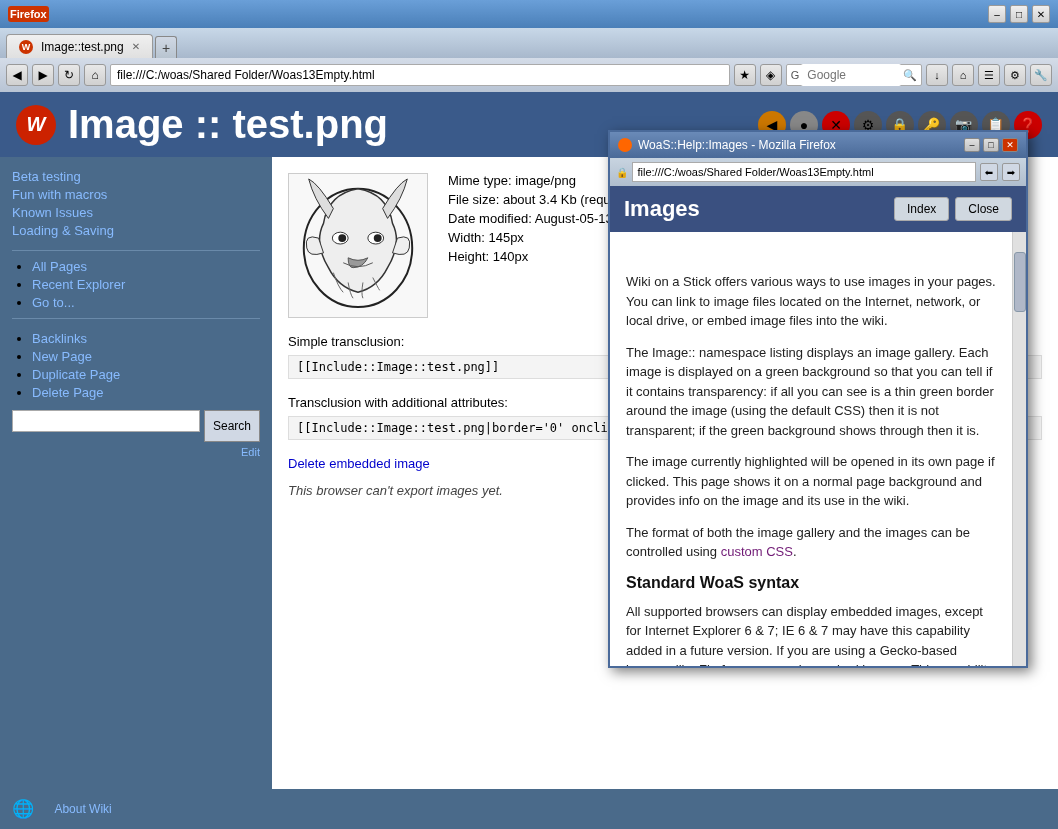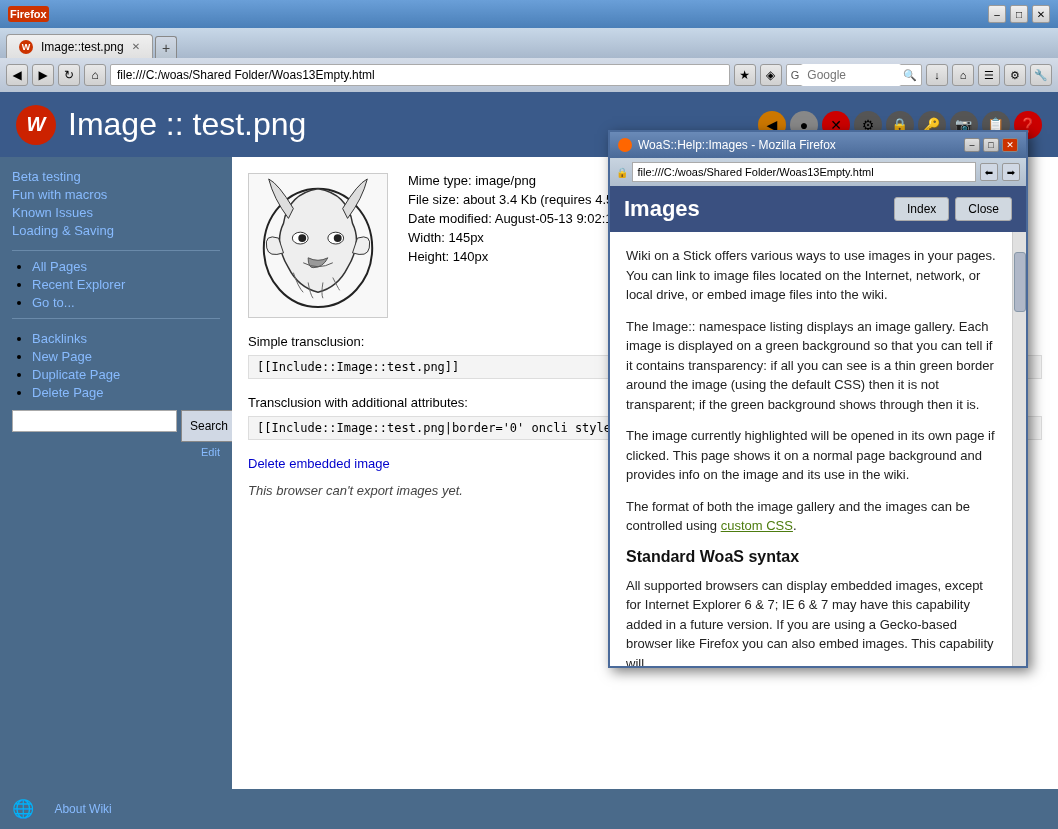--- a/index.html
+++ b/index.html
@@ -26,29 +26,29 @@
     
     .url-bar-area { background: linear-gradient(to bottom, #d4dce8, #b8c4d4); padding: 4px 6px; display: flex; align-items: center; gap: 4px; height: 34px; }
     .nav-btn { width: 22px; height: 22px; background: linear-gradient(to bottom, #e8e8e8, #d0d0d0); border: 1px solid #999; border-radius: 3px; display: flex; align-items: center; justify-content: center; font-size: 12px; cursor: pointer; }
     .url-input { flex: 1; height: 22px; border: 1px solid #aaa; background: white; padding: 0 6px; font-size: 12px; border-radius: 2px; }
     .search-input { width: 140px; height: 22px; border: 1px solid #aaa; background: white; padding: 0 6px; font-size: 12px; border-radius: 2px; }
     .tb-icon { width: 22px; height: 22px; background: linear-gradient(to bottom, #e8e8e8, #d0d0d0); border: 1px solid #999; border-radius: 3px; display: flex; align-items: center; justify-content: center; font-size: 11px; cursor: pointer; }
 
     
     .page-header { background: #3a5a8a; height: 65px; display: flex; align-items: center; padding: 0 16px; gap: 12px; }
     .woas-logo { width: 40px; height: 40px; background: #cc2200; border-radius: 50%; display: flex; align-items: center; justify-content: center; color: white; font-size: 20px; font-weight: bold; font-style: italic; }
-    .page-title { color: white; font-size: 32px; font-weight: normal; }
+    .page-title { color: white; font-size: 40px; font-weight: bold; }
     .header-toolbar { margin-left: auto; display: flex; gap: 4px; }
     .header-icon { width: 28px; height: 28px; border-radius: 50%; display: flex; align-items: center; justify-content: center; font-size: 14px; }
 
     
     .content-area { display: flex; height: calc(829px - 28px - 30px - 34px - 65px - 40px); }
 
     
-    .sidebar { width: 232px; background: #4a6a8a; padding: 12px; flex-shrink: 0; }
+    .sidebar { width: 272px; background: #4a6a8a; padding: 12px; flex-shrink: 0; }
     .sidebar-links { margin-bottom: 12px; }
     .sidebar-link { color: #88bbff; font-size: 13px; display: block; margin-bottom: 3px; cursor: pointer; }
     .sidebar-divider { border: none; border-top: 1px solid #6a8aaa; margin: 8px 0; }
     .sidebar-list { list-style: disc; padding-left: 20px; }
     .sidebar-list li { margin-bottom: 3px; }
     .sidebar-list li a { color: #88bbff; font-size: 13px; }
     .sidebar-section2 { margin-top: 12px; }
     .search-row { display: flex; gap: 4px; margin-top: 10px; }
     .sidebar-search { flex: 1; height: 22px; border: 1px solid #aaa; background: white; padding: 0 4px; font-size: 12px; }
     .search-btn { padding: 8px 8px; font-size: 12px; background: #d0d8e4; border: 1px solid #888; cursor: pointer; }
@@ -78,23 +78,23 @@
     .popup-controls { display: flex; gap: 3px; }
     .popup-ctrl { width: 16px; height: 14px; background: linear-gradient(to bottom, #e0e0e0, #c0c0c0); border: 1px solid #888; border-radius: 2px; display: flex; align-items: center; justify-content: center; font-size: 9px; cursor: pointer; }
     .popup-url-bar { background: linear-gradient(to bottom, #c8d4e0, #b0bece); padding: 3px 6px; display: flex; align-items: center; gap: 4px; height: 28px; }
     .popup-url-icon { font-size: 10px; }
     .popup-url-input { flex: 1; height: 20px; border: 1px solid #aaa; background: white; padding: 0 4px; font-size: 11px; }
     .popup-nav-btn { width: 18px; height: 18px; background: #d0d8e4; border: 1px solid #999; border-radius: 2px; display: flex; align-items: center; justify-content: center; font-size: 10px; }
     .popup-header { background: #3a5080; padding: 10px 14px; display: flex; justify-content: space-between; align-items: center; }
     .popup-heading { color: white; font-size: 22px; font-weight: bold; }
     .popup-btns { display: flex; gap: 6px; }
     .popup-btn { padding: 4px 12px; background: #d0d8e0; border: 1px solid #aaa; border-radius: 3px; font-size: 12px; cursor: pointer; }
-    .popup-content { flex: 1; padding: 14px 16px; overflow-y: auto; background: white; }
+    .popup-content { flex: 1; padding: 24px 16px; overflow-y: auto; background: white; margin-top: 16px; }
     .popup-content p { font-size: 13px; line-height: 1.5; margin-bottom: 12px; color: #222; }
-    .popup-content a { color: #4d7c0f; text-decoration: underline; }
+    .popup-content a { color: #701a75; }
     .popup-content h3 { font-size: 16px; font-weight: bold; margin-bottom: 10px; color: #111; }
     .popup-scrollbar { width: 14px; background: #e0e0e0; border-left: 1px solid #ccc; position: relative; }
     .popup-scroll-thumb { width: 12px; height: 60px; background: #b0b8c8; border: 1px solid #8898a8; border-radius: 3px; position: absolute; top: 20px; left: 1px; }
     .popup-content-area { flex: 1; display: flex; overflow: hidden; }
 
     
     .gnu-head { width: 140px; height: 145px; }
   </style>
 </head>
 <body>

